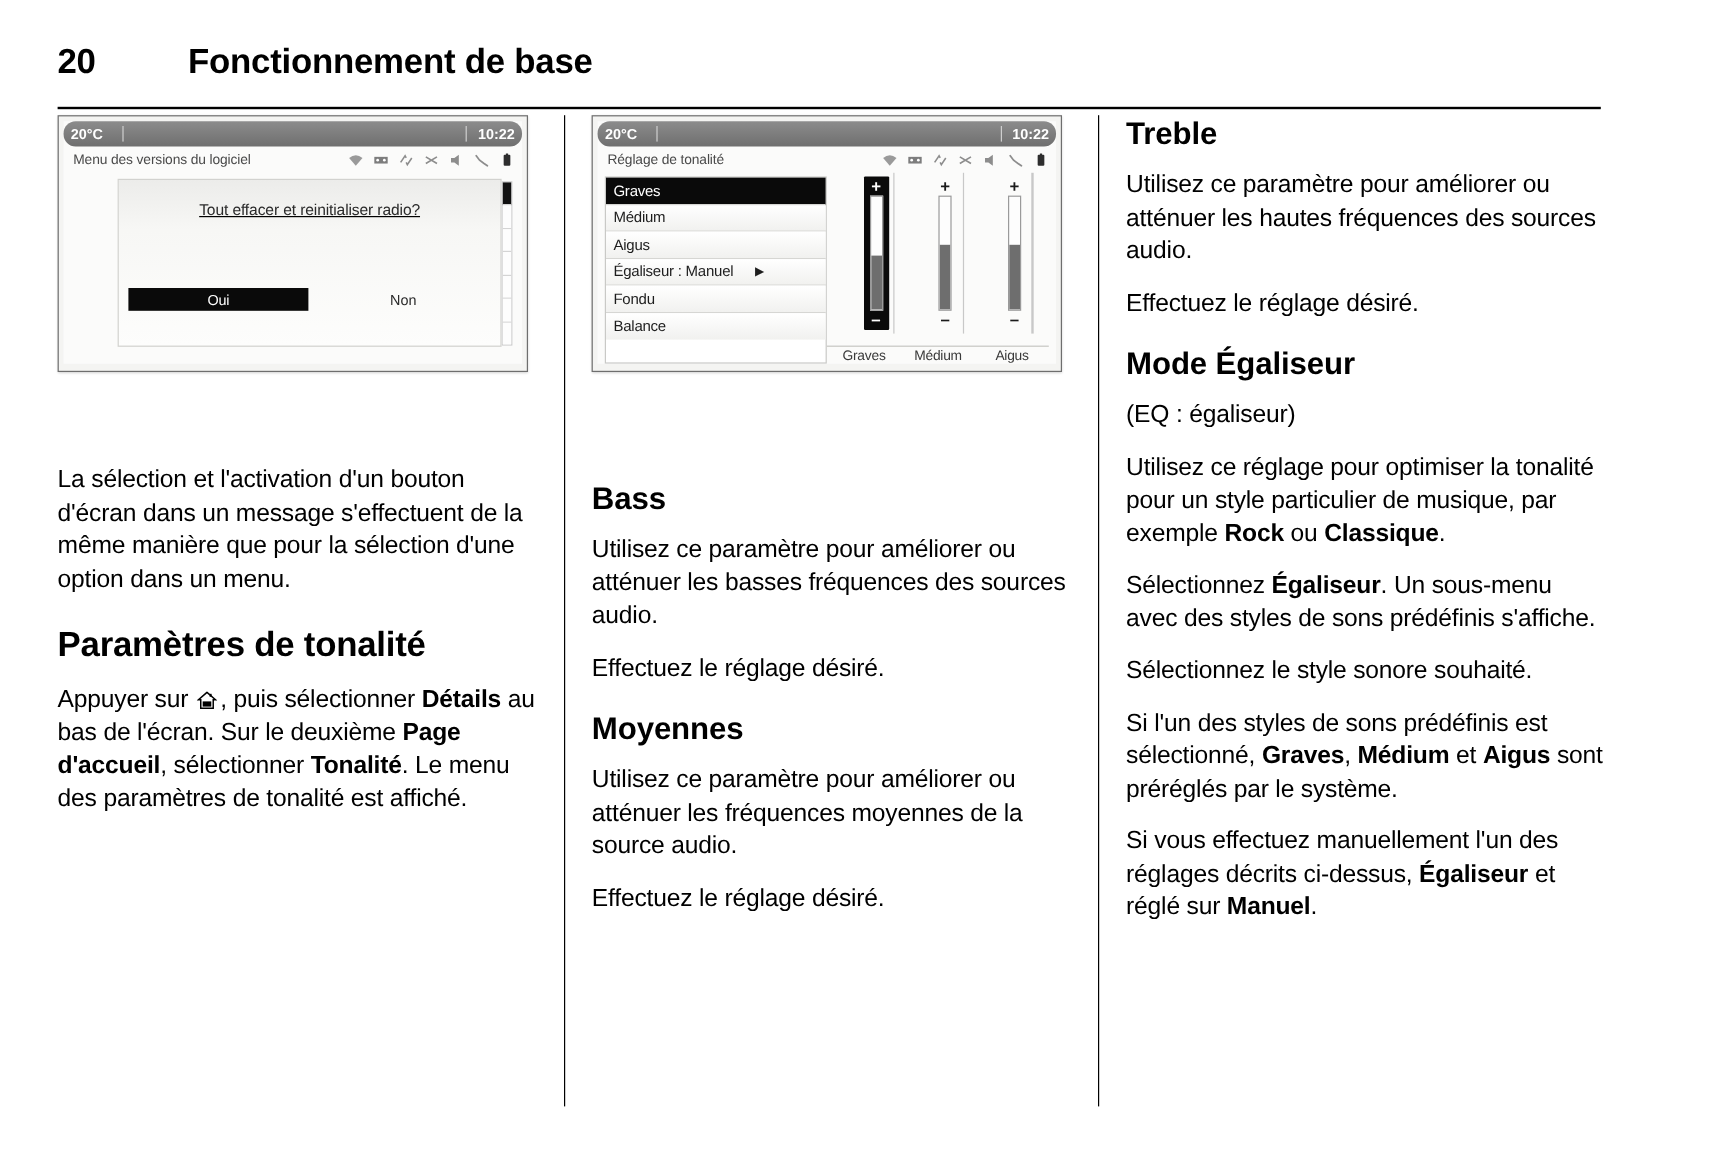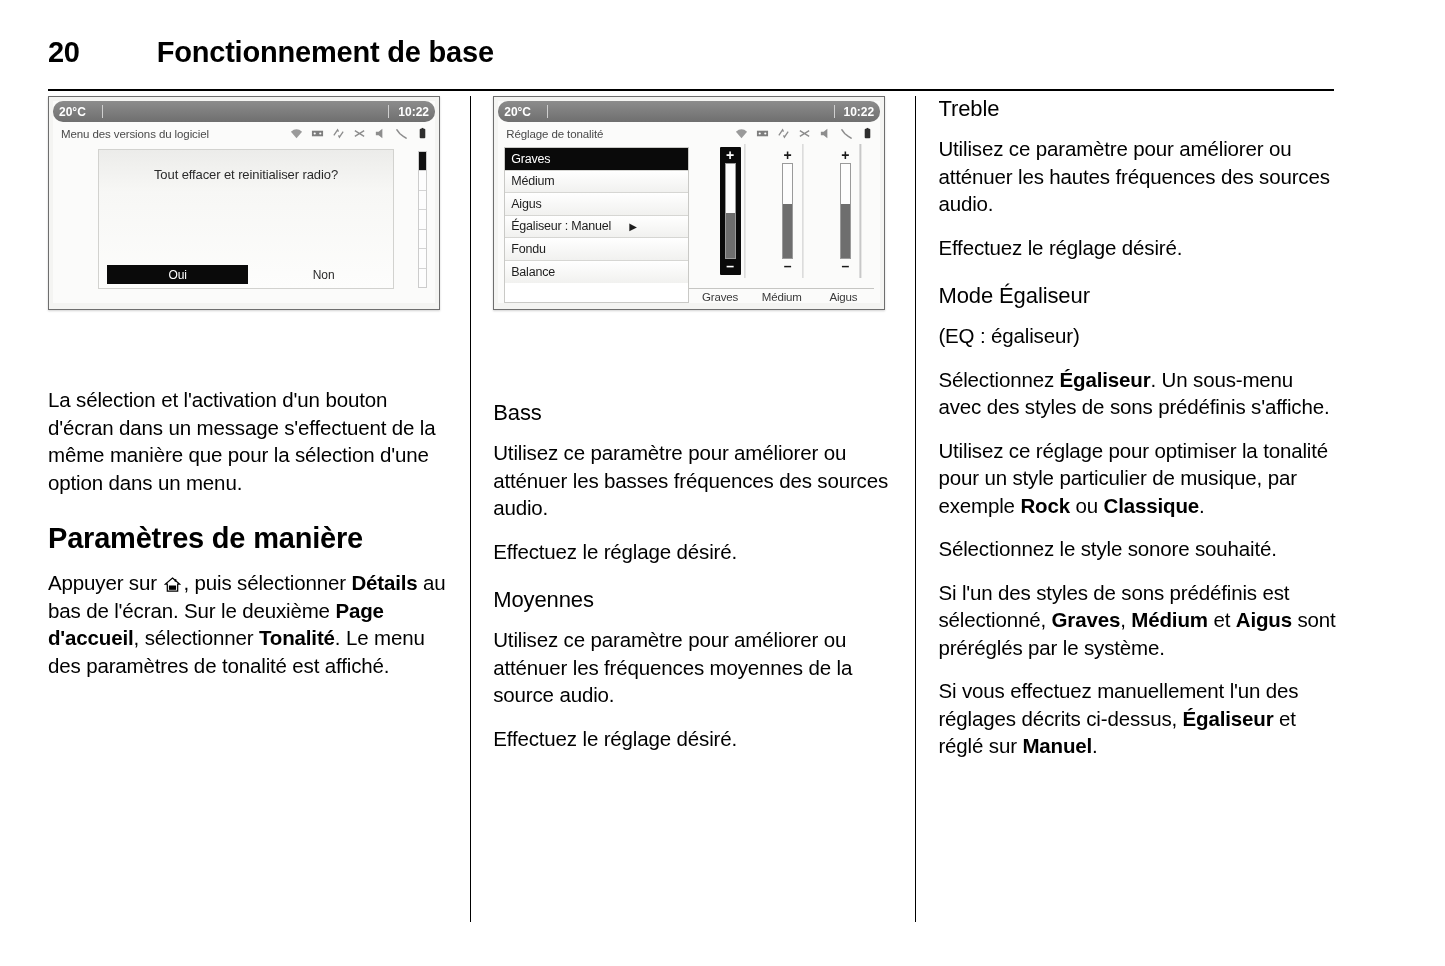--- a/index.html
+++ b/index.html
@@ -64,22 +64,22 @@
     margin: 0 0 16px 0;
     letter-spacing: -0.15px;
   }
   h2.section {
     font-size: 29px;
     font-weight: bold;
     margin: 26px 0 14px 0;
     letter-spacing: -0.2px;
   }
   h3.sub {
-    font-size: 22px;
-    font-weight: normal;
+    font-size: 26px;
+    font-weight: bold;
     margin: 22px 0 13px 0;
     letter-spacing: -0.1px;
   }
   h3.sub.first { margin-top: 0; }
   b { font-weight: bold; }
 
   
   .home-icon {
     display: inline-block;
     width: 17px; height: 15px;
@@ -154,34 +154,35 @@
   
   .shot1-body {
     position: relative;
     height: 158px;
     background: #fbfbfa;
     padding: 3px 0 0 0;
   }
   .dialog {
     position: absolute;
     left: 45px; top: 4px;
-    width: 296px; height: 140px;
+    width: 320px; height: 140px;
     background: linear-gradient(#ececea, #f7f7f5 30%, #fdfdfc);
     border: 1px solid #d2d2cf;
+    text-decoration: underline;
   }
   .dialog-msg {
     text-align: center;
     font-size: 13px;
     color: #2a2a2a;
     padding-top: 17px;
     letter-spacing: -0.1px;
   }
   .dialog-buttons {
     position: absolute;
-    left: 0; bottom: 4px;
+    left: 0; bottom: 29px;
     width: 100%;
     display: flex;
     padding: 0 8px;
     margin-top: 35px;
   }
   .btn-yes {
     width: 150px; height: 19px;
     background: #0a0a0a;
     color: #ffffff;
     font-size: 12px;
@@ -402,21 +403,21 @@
             <div class="scroll-seg"></div>
             <div class="scroll-seg"></div>
           </div>
         </div>
 
       </div>
     </div>
 
     <p class="body" style="margin-top:76px">La sélection et l'activation d'un bouton d'écran dans un message s'effectuent de la même manière que pour la sélection d'une option dans un menu.</p>
 
-    <h2 class="section">Paramètres de manière</h2>
+    <h2 class="section">Paramètres de tonalité</h2>
 
     <p class="body"><span>Appuyer sur </span><span class="home-icon"><svg viewBox="0 0 18 16">
             <path d="M9 1 L16.5 7.5 L14.5 7.5 L14.5 15 L3.5 15 L3.5 7.5 L1.5 7.5 Z" fill="none" stroke="#000" stroke-width="1.3"></path>
             <rect x="5.2" y="9" width="7.6" height="4.6" fill="#000"></rect>
             <rect x="11.3" y="2.3" width="1.8" height="2.6" fill="#000"></rect>
           </svg></span><span>, puis sélectionner </span><b>Détails</b><span> au bas de l'écran. Sur le deuxième </span><b>Page d'accueil</b><span>, sélectionner </span><b>Tonalité</b><span>. Le menu des paramètres de tonalité est affiché.</span></p>
 
   </div>
 
   <div class="divider"></div>
@@ -564,24 +565,24 @@
 
   <div class="col col-3">
 
     <h3 class="sub first">Treble</h3>
     <p class="body">Utilisez ce paramètre pour améliorer ou atténuer les hautes fréquences des sources audio.</p>
     <p class="body">Effectuez le réglage désiré.</p>
 
     <h3 class="sub">Mode Égaliseur</h3>
     <p class="body">(EQ : égaliseur)</p>
 
+    <p class="body"><span>Utilisez ce réglage pour optimiser la tonalité pour un style particulier de musique, par exemple </span><b>Rock</b><span> ou </span><b>Classique</b><span>.</span></p>
+
     <p class="body"><span>Sélectionnez </span><b>Égaliseur</b><span>. Un sous-menu avec des styles de sons prédéfinis s'affiche.</span></p>
 
-    <p class="body"><span>Utilisez ce réglage pour optimiser la tonalité pour un style particulier de musique, par exemple </span><b>Rock</b><span> ou </span><b>Classique</b><span>.</span></p>
-
     <p class="body">Sélectionnez le style sonore souhaité.</p>
 
     <p class="body"><span>Si l'un des styles de sons prédéfinis est sélectionné, </span><b>Graves</b><span>, </span><b>Médium</b><span> et </span><b>Aigus</b><span> sont préréglés par le système.</span></p>
 
     <p class="body"><span>Si vous effectuez manuellement l'un des réglages décrits ci-dessus, </span><b>Égaliseur</b><span> et réglé sur </span><b>Manuel</b><span>.</span></p>
 
   </div>
 
 </div>
 

